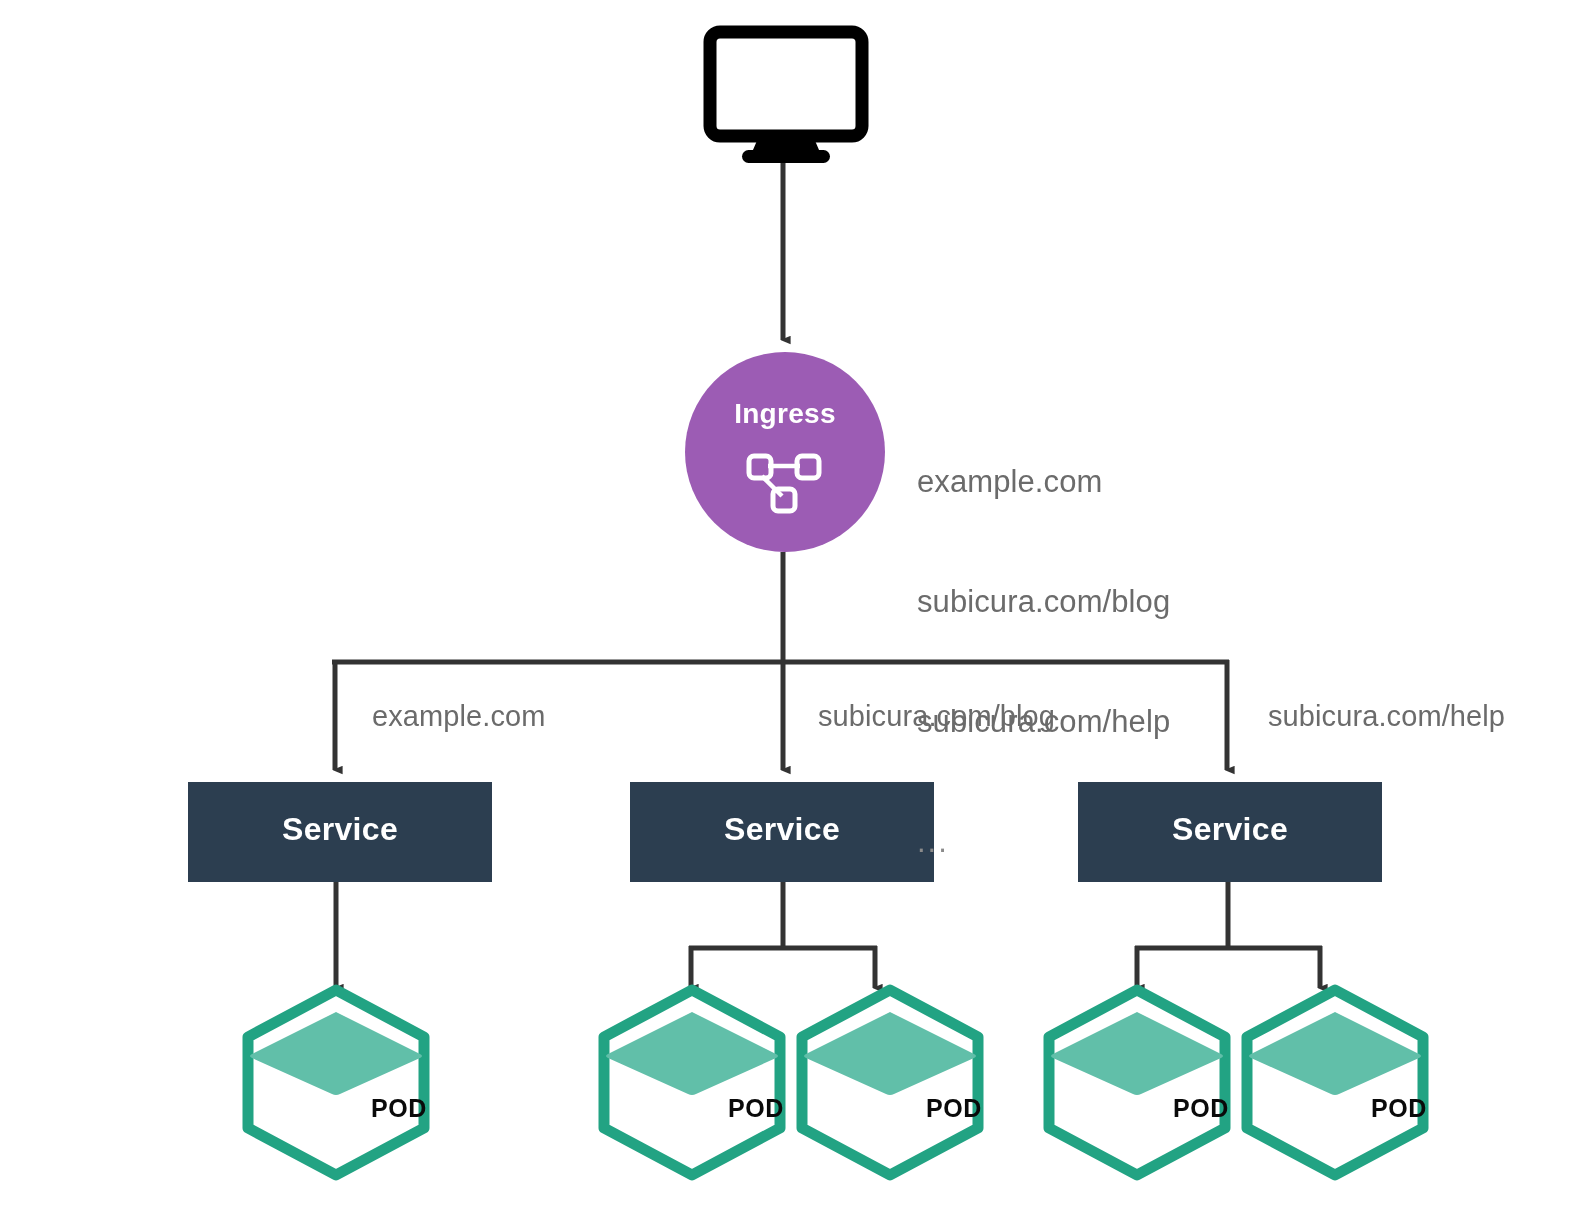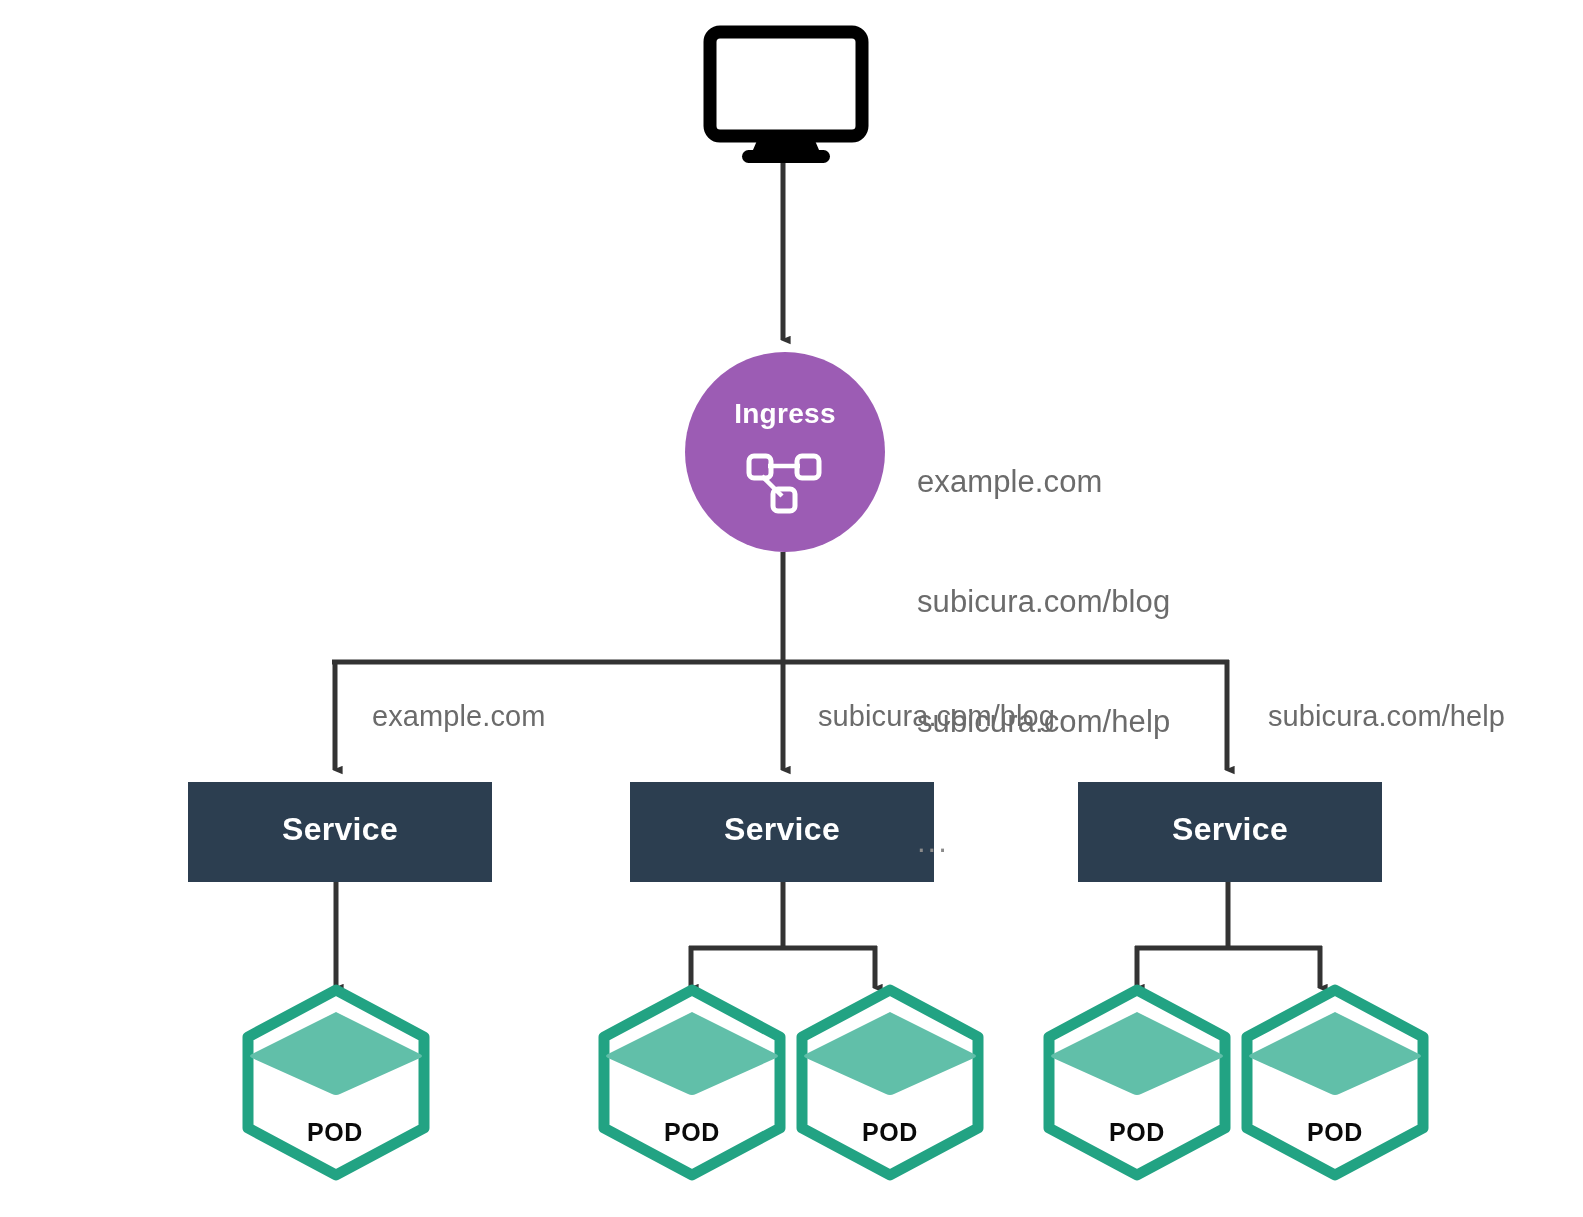--- a/index.html
+++ b/index.html
@@ -75,26 +75,25 @@
     font-weight: bold;
     color: #ffffff;
     letter-spacing: 0.3px;
   }
   .service-label-0 { left: 188px; }
   .service-label-1 { left: 630px; }
   .service-label-2 { left: 1078px; }
   .pod-label {
     top: 1094px;
     width: 184px;
-    text-align: center;
+    text-align: right;
     font-size: 25px;
     font-weight: bold;
     color: #0a0a0a;
     letter-spacing: 0.6px;
-    margin-top: 24px;
   }
   .pod-label-0 { left: 243px; }
   .pod-label-1 { left: 600px; }
   .pod-label-2 { left: 798px; }
   .pod-label-3 { left: 1045px; }
   .pod-label-4 { left: 1243px; }
 </style>
 </head>
 <body>
 

